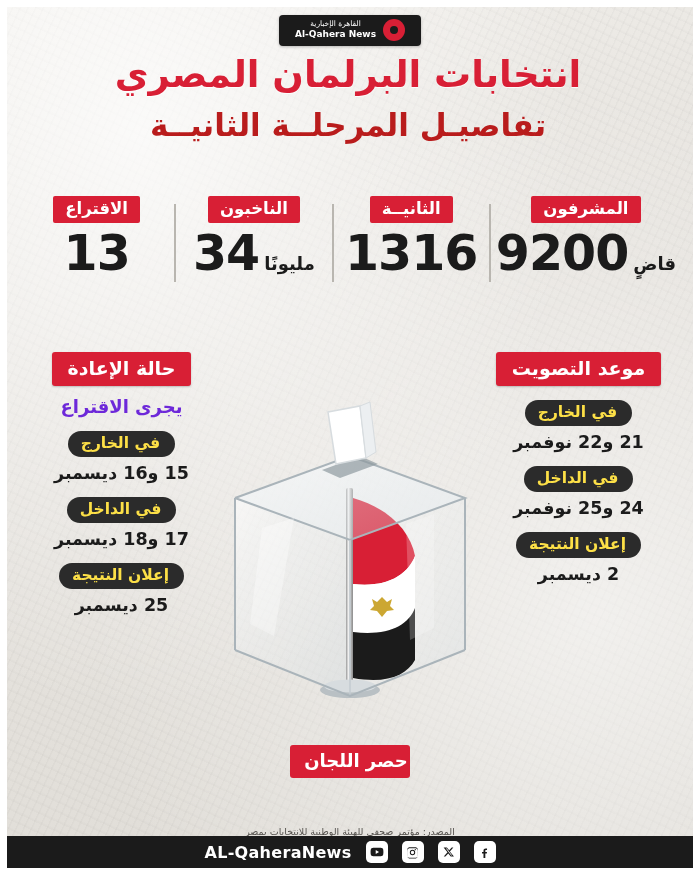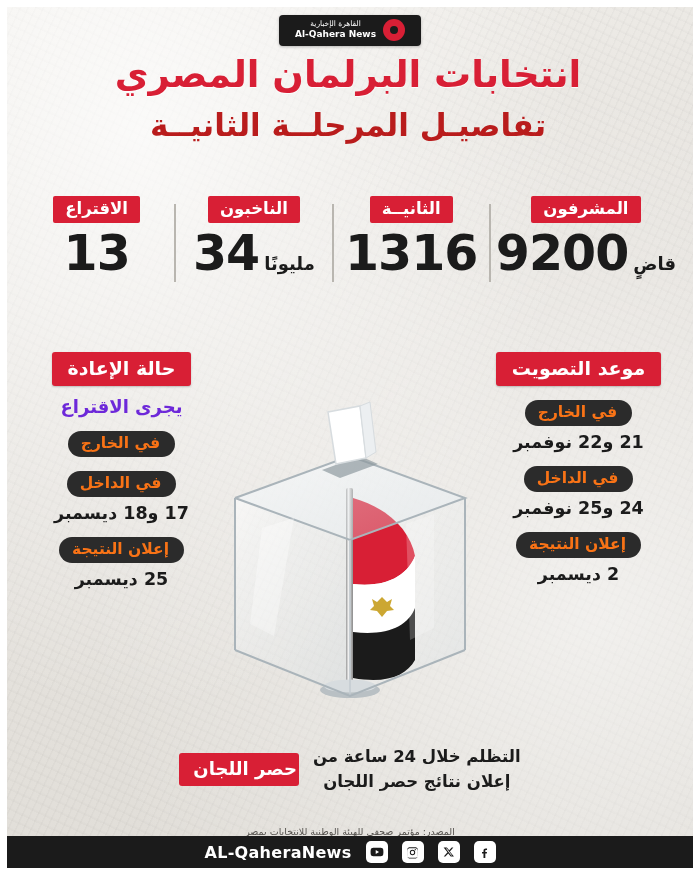--- a/index.html
+++ b/index.html
@@ -147,21 +147,21 @@
   .sub-note {
     color: #6d28d9;
     font-size: 18px;
     font-weight: bold;
     margin-top: 10px;
   }
   .item { margin-top: 14px; }
   .item-label {
     display: inline-block;
     background: #2b2b2b;
-    color: #f97316;
+    color: #fde047;
     font-size: 15.5px;
     font-weight: bold;
     padding: 3px 15px 5px 13px;
     border-radius: 13px;
   }
   .item-value {
     color: #1b1b1b;
     font-size: 17.5px;
     font-weight: bold;
     margin-top: 6px;
@@ -288,20 +288,21 @@
     <div class="item-value">2 ديسمبر</div>
   </div>
 </div>
 
 <div class="col col-left">
   <div class="sec-head">حالة الإعادة</div>
   <div class="sub-note">يجرى الاقتراع</div>
 
   <div class="item">
     <div class="item-label">في الخارج</div>
+    <div class="item-value">15 و16 ديسمبر</div>
   </div>
   <div class="item">
     <div class="item-label">في الداخل</div>
     <div class="item-value">17 و18 ديسمبر</div>
   </div>
   <div class="item">
     <div class="item-label">إعلان النتيجة</div>
     <div class="item-value">25 ديسمبر</div>
   </div>
 </div>
@@ -354,24 +355,20 @@
     <polygon points="112,92 150,78 168,86 130,100" fill="#8f9aa0" opacity="0.7"></polygon>
     <polygon points="118,34 150,28 156,80 126,86" fill="#ffffff" stroke="#d7dcdf" stroke-width="1.5"></polygon>
     <polygon points="150,28 156,80 166,74 160,24" fill="#eceff1" stroke="#d7dcdf" stroke-width="1"></polygon>
 
     <polygon points="52,150 84,140 64,258 40,246" fill="#ffffff" opacity="0.35"></polygon>
     <polygon points="196,146 224,136 224,250 200,262" fill="#ffffff" opacity="0.22"></polygon>
   </svg>
 </div>
 
 <div class="bottom-note">
-  <div class="note-text">
-    <span>التظلم خلال 24 ساعة من</span><br>
-    <span>إعلان نتائج حصر اللجان</span>
-  </div>
   <div class="note-badge">حصر اللجان</div>
 </div>
 
 <div class="source-line">المصدر: مؤتمر صحفي للهيئة الوطنية للانتخابات بمصر</div>
 
 <div class="footer">
   <span class="soc">
     <svg width="13" height="13" viewBox="0 0 24 24">
         <path fill="#1b1b1b" d="M13.5 22v-8h2.7l.4-3.1h-3.1V8.9c0-.9.25-1.5 1.55-1.5H16.7V4.6c-.3-.04-1.3-.13-2.47-.13-2.44 0-4.11 1.49-4.11 4.23v2.2H7.4V14h2.72v8z"></path>
       </svg>

